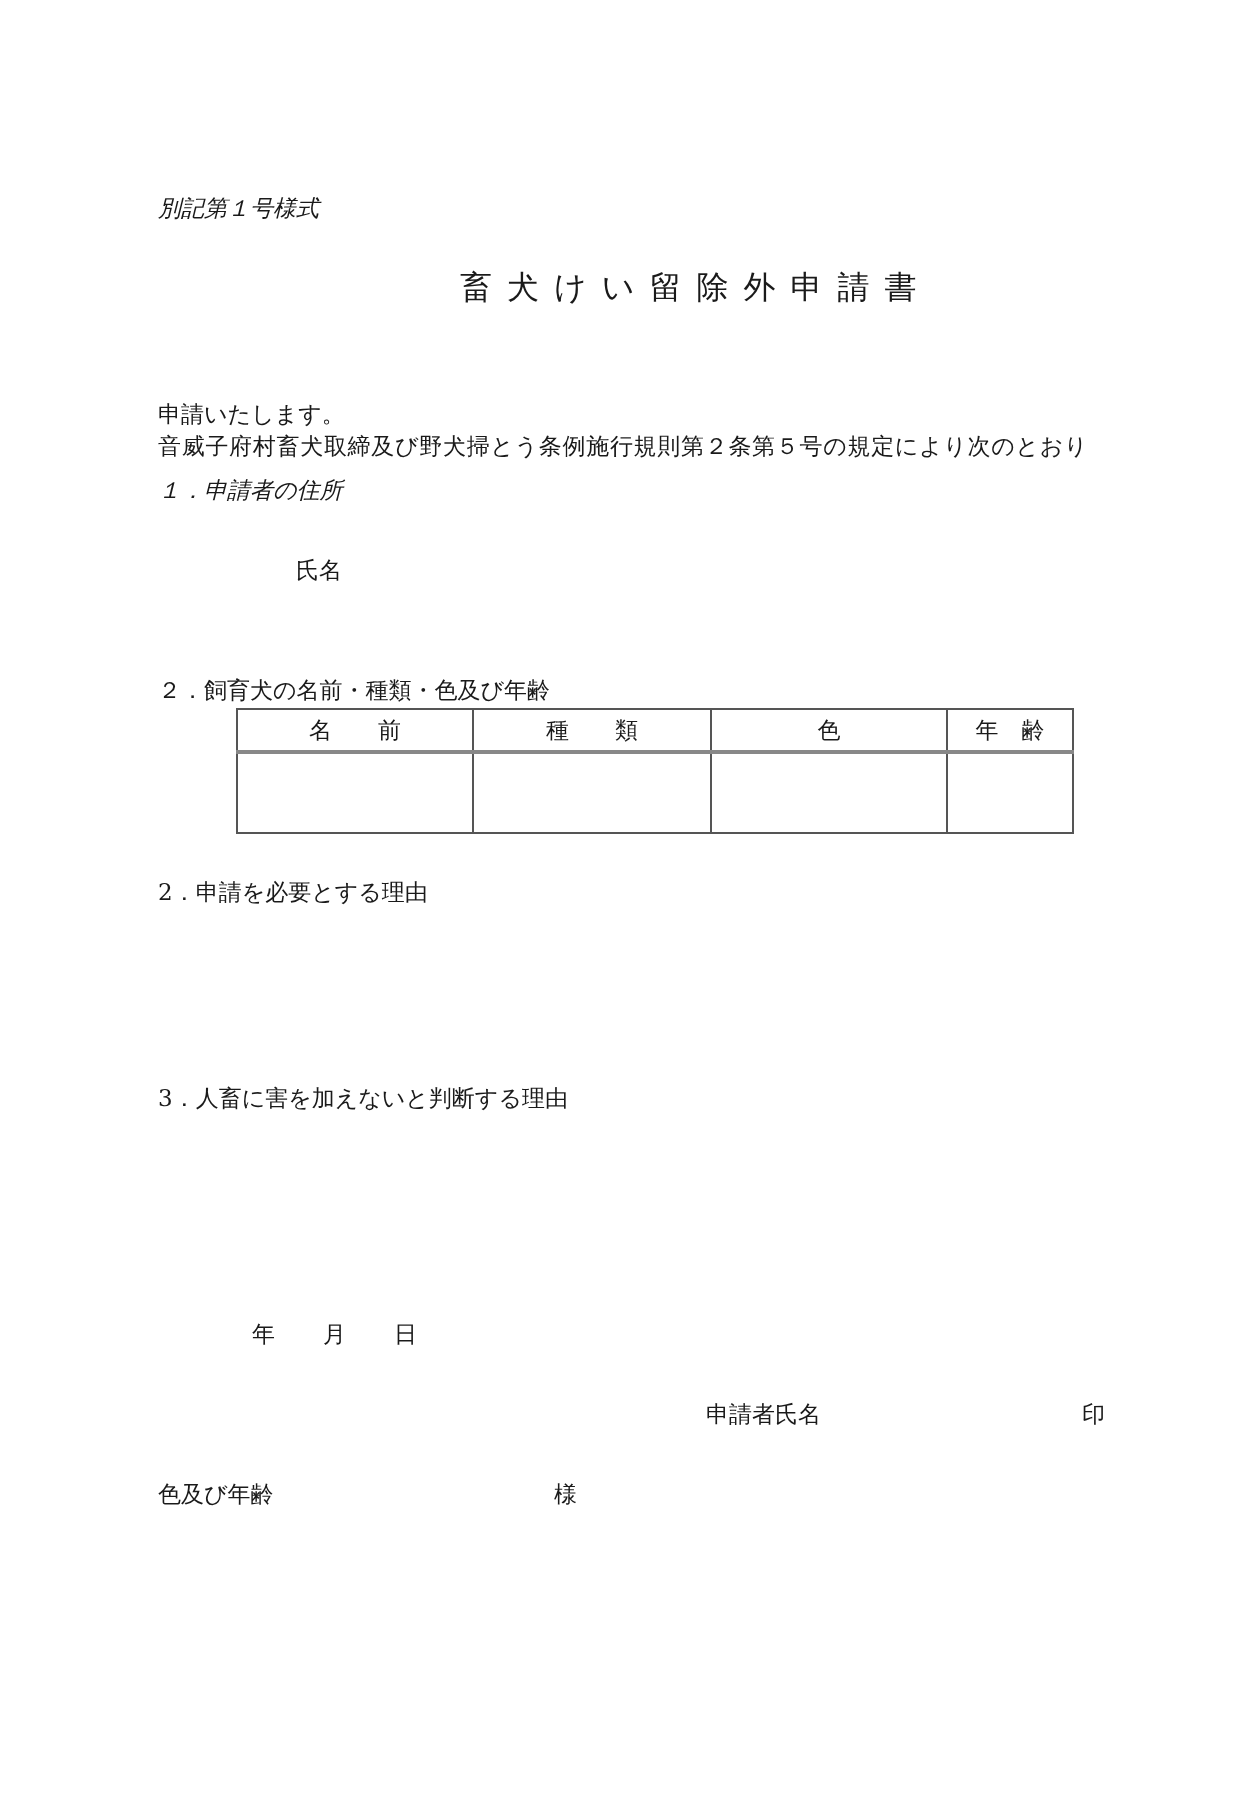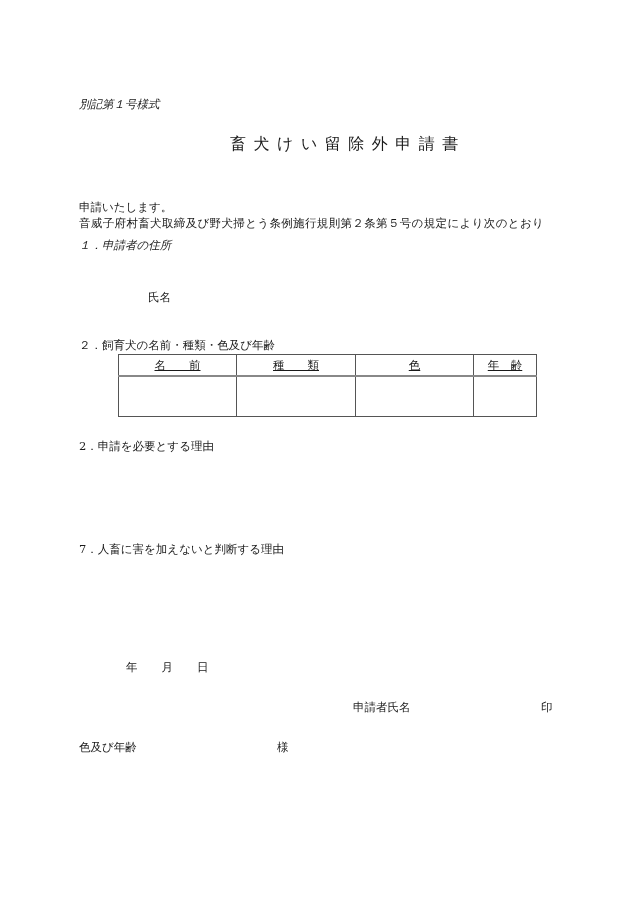--- a/index.html
+++ b/index.html
@@ -15,21 +15,21 @@
       font-family: "DejaVu Serif", "Liberation Serif", serif;
       color: #1a1a1a;
       font-size: 11.5px;
     }
     .abs { position: absolute; white-space: nowrap; line-height: 14px; }
     .form-label { left: 79px; top: 97px; font-style: italic; }
     .title { left: 230px; top: 137px; letter-spacing: 7.5px; font-size: 16px; }
     .intro1 { left: 79px; top: 179px; letter-spacing: 0.35px; margin-top: 37px; }
     .intro2 { left: 79px; top: 200px; }
     .sec1 { left: 79px; top: 238px; font-style: italic; }
-    .name-label { left: 148px; top: 278px; margin-top: 12px; }
+    .name-label { left: 148px; top: 278px; }
     .sec2 { left: 79px; top: 338px; }
     .sec3 { left: 79px; top: 439px; }
     .sec4 { left: 79px; top: 542px; }
     .date { left: 126px; top: 660px; }
     .date span { display: inline-block; }
     .applicant { left: 353px; top: 700px; }
     .seal { left: 541px; top: 700px; }
     .mayor { left: 79px; top: 740px; }
     .sama { left: 277px; top: 740px; }
 
@@ -40,21 +40,20 @@
       width: 418px;
       border-collapse: collapse;
       table-layout: fixed;
     }
     table.dog-table th, table.dog-table td {
       border: 1px solid #555555;
       padding: 0;
       font-weight: normal;
       font-size: 11.5px;
       text-align: center;
-      text-decoration: underline;
     }
     table.dog-table th { height: 20px; letter-spacing: 0; }
     table.dog-table td { height: 39px; }
     table.dog-table thead tr { border-bottom: 2px solid #888; }
   </style>
 </head>
 <body>
 
 <div class="abs form-label">別記第１号様式</div>
 
@@ -88,21 +87,21 @@
       <td></td>
       <td></td>
       <td></td>
       <td></td>
     </tr>
   </tbody>
 </table>
 
 <div class="abs sec3">2．申請を必要とする理由</div>
 
-<div class="abs sec4">7．人畜に害を加えないと判断する理由</div>
+<div class="abs sec4">3．人畜に害を加えないと判断する理由</div>
 
 <div class="abs date">
   <span>年</span><span style="display:inline-block;width:24px"></span><span>月</span><span style="display:inline-block;width:24px"></span><span>日</span>
 </div>
 
 <div class="abs applicant">申請者氏名</div>
 <div class="abs seal">印</div>
 
 <div class="abs mayor">色及び年齢</div>
 <div class="abs sama">様</div>

